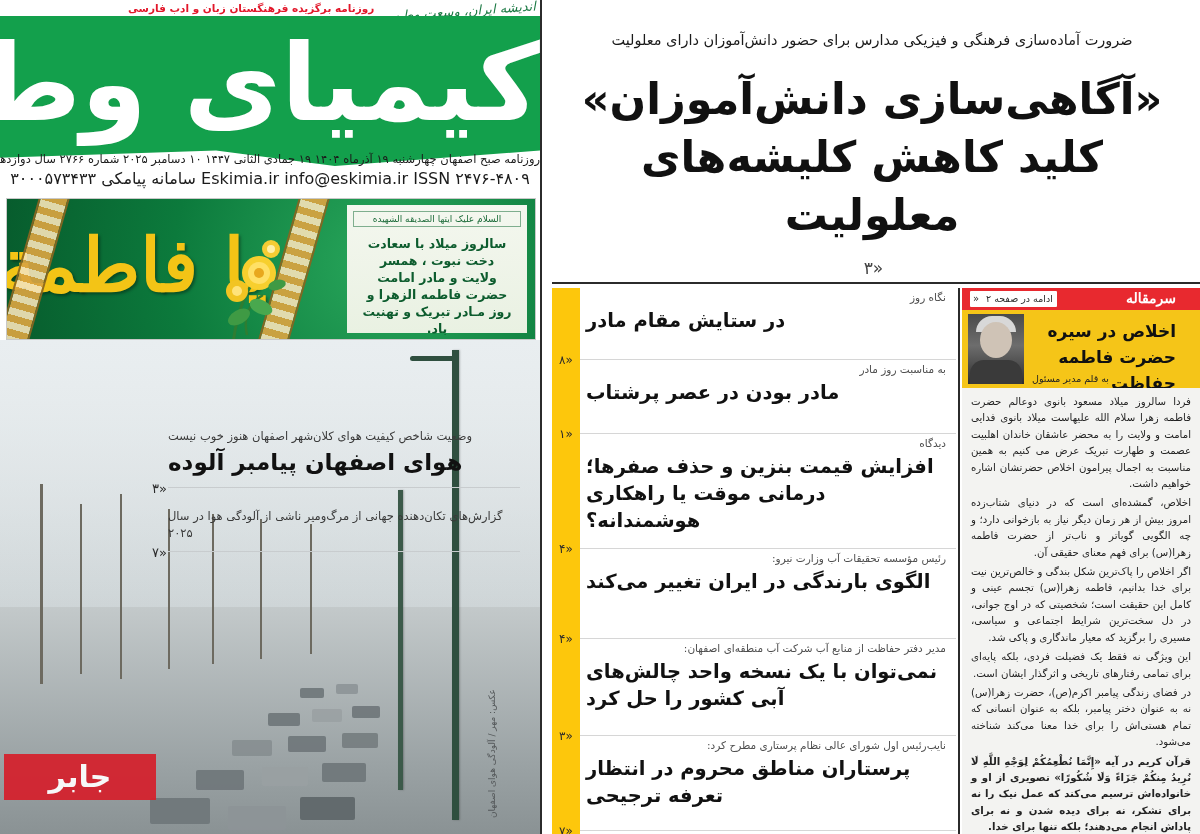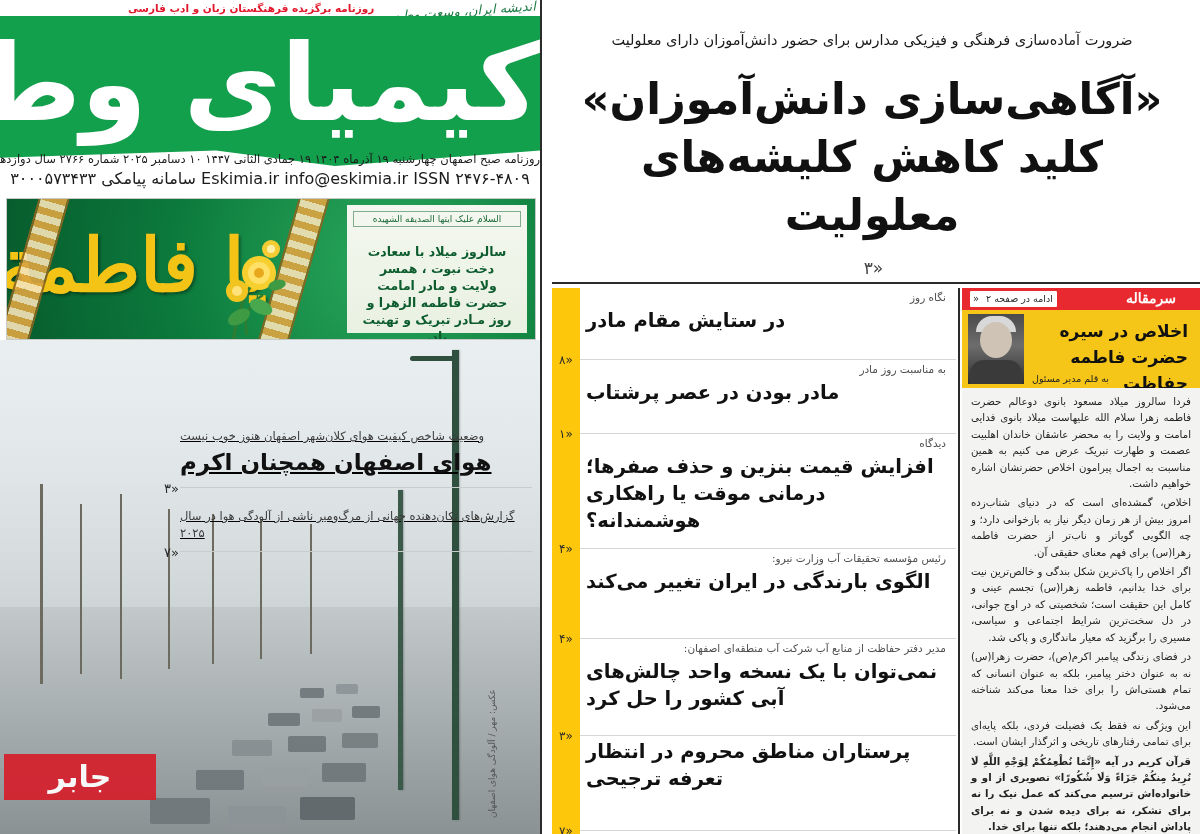--- a/index.html
+++ b/index.html
@@ -62,21 +62,21 @@
       radial-gradient(circle at 72% 45%,#29a85c 0%,#0c7a3c 55%,#075c2d 100%);
     overflow:hidden;border:1px solid #c9c9c9;
   }
   .ad-left{
     position:absolute;right:8px;top:6px;width:180px;height:128px;
     background:linear-gradient(180deg,#f4f7ef 0%,#e9f1e2 100%);
     text-align:center;padding-top:4px;box-sizing:border-box;
   }
   .ad-bism{
     font-size:9px;color:#1d6b3a;border:1px solid #7fae8e;
-    margin:2px 6px 16px 6px;padding:2px 16px;white-space:nowrap;overflow:hidden;
+    margin:2px 6px 8px 6px;padding:2px 16px;white-space:nowrap;overflow:hidden;
   }
   .ad-text{
     font-size:12.5px;font-weight:bold;color:#0d5c2e;line-height:17px;
     padding:0 15px;letter-spacing:-.3px;
   }
   .ad-logo-box{
     margin:5px 8px 0 8px;border:2px solid #86b897;height:20px;
     display:flex;align-items:center;justify-content:center;background:#fff;
   }
   .ad-logo-box span{font-size:11px;font-weight:bold;color:#e2172a;}
@@ -224,38 +224,38 @@
   }
   .edit-portrait .hair{
     position:absolute;left:8px;top:2px;width:40px;height:16px;border-radius:20px 20px 0 0;
     background:#d8d8d8;
   }
   .edit-portrait .body{
     position:absolute;left:2px;bottom:0;width:52px;height:24px;background:#3a3a3a;
     border-radius:14px 14px 0 0;
   }
   .edit-title{
-    position:absolute;right:12px;top:8px;width:162px;
+    position:absolute;right:24px;top:8px;width:162px;
     font-size:17px;font-weight:bold;color:#111;line-height:26px;text-align:right;
     letter-spacing:-.3px;
   }
   .edit-byline{
     position:absolute;left:70px;bottom:4px;font-size:9.5px;color:#222;
   }
   .edit-body{
     position:relative;padding:6px 9px 0 9px;
     font-size:10.2px;line-height:16.4px;color:#232323;text-align:justify;
     height:440px;overflow:hidden;
   }
   .edit-body p{margin:0 0 3px 0;}
   .edit-body p.q{font-weight:bold;}
 
   
   .photo-stories{
-    position:absolute;left:180px;top:428px;width:352px;text-align:left;text-decoration:underline;
+    position:absolute;left:168px;top:428px;width:352px;text-align:left;
   }
   .pstory{position:relative;margin-bottom:10px;}
   .pstory .over{
     font-size:11.5px;color:#3a3a3a;line-height:17px;text-align:left;
   }
   .pstory .hl{
     font-size:23px;font-weight:bold;color:#111;line-height:31px;text-align:left;
     letter-spacing:-.4px;margin-top:2px;
   }
   .pstory .pn{
@@ -408,20 +408,21 @@
       <div class="idx" style="height:97px;">
         <div class="over">مدیر دفتر حفاظت از منابع آب شرکت آب منطقه‌ای اصفهان:</div>
         <div class="hl">نمی‌توان با یک نسخه واحد چالش‌های آبی کشور را حل کرد</div>
         <div class="rule"></div>
         <div class="pnum">
           <span>«</span><span>۳</span>
         </div>
       </div>
 
       <div class="idx" style="height:95px;">
+        <div class="over">نایب‌رئیس اول شورای عالی نظام پرستاری مطرح کرد:</div>
         <div class="hl">پرستاران مناطق محروم در انتظار تعرفه ترجیحی</div>
         <div class="rule"></div>
         <div class="pnum">
           <span>«</span><span>۷</span>
         </div>
       </div>
 
     </div>
   </div>
 
@@ -447,31 +448,31 @@
           <span>حضرت فاطمه حفاظت</span>
         </div>
       </div>
       <div class="edit-byline">به قلم مدیر مسئول</div>
     </div>
 
     <div class="edit-body">
       <p>فردا سالروز میلاد مسعود بانوی دوعالم حضرت فاطمه زهرا سلام الله علیهاست میلاد بانوی فدایی امامت و ولایت را به محضر عاشقان خاندان اهلبیت عصمت و طهارت تبریک عرض می کنیم به همین مناسبت به اجمال پیرامون اخلاص حضرتشان اشاره خواهیم داشت.</p>
       <p>اخلاص، گمشده‌ای است که در دنیای شتاب‌زده امروز بیش از هر زمان دیگر نیاز به بازخوانی دارد؛ و چه الگویی گویاتر و ناب‌تر از حضرت فاطمه زهرا(س) برای فهم معنای حقیقی آن.</p>
       <p>اگر اخلاص را پاک‌ترین شکل بندگی و خالص‌ترین نیت برای خدا بدانیم، فاطمه زهرا(س) تجسم عینی و کامل این حقیقت است؛ شخصیتی که در اوج جوانی، در دل سخت‌ترین شرایط اجتماعی و سیاسی، مسیری را برگزید که معیار ماندگاری و پاکی شد.</p>
+      <p>این ویژگی نه فقط یک فضیلت فردی، بلکه پایه‌ای برای تمامی رفتارهای تاریخی و اثرگذار ایشان است.</p>
       <p>در فضای زندگی پیامبر اکرم(ص)، حضرت زهرا(س) نه به عنوان دختر پیامبر، بلکه به عنوان انسانی که تمام هستی‌اش را برای خدا معنا می‌کند شناخته می‌شود.</p>
-      <p>این ویژگی نه فقط یک فضیلت فردی، بلکه پایه‌ای برای تمامی رفتارهای تاریخی و اثرگذار ایشان است.</p>
       <p class="q">قرآن کریم در آیه «إِنَّمَا نُطْعِمُکُمْ لِوَجْهِ اللَّهِ لَا نُرِیدُ مِنکُمْ جَزَاءً وَلَا شُکُورًا» تصویری از او و خانواده‌اش ترسیم می‌کند که عمل نیک را نه برای تشکر، نه برای دیده شدن و نه برای پاداش انجام می‌دهند؛ بلکه تنها برای خدا.</p>
 
     </div>
   </div>
 
   <div class="photo-stories">
     <div class="pstory" style="margin-bottom:30px;">
       <div class="over">وضعیت شاخص کیفیت هوای کلان‌شهر اصفهان هنوز خوب نیست</div>
-      <div class="hl">هوای اصفهان همچنان اکرم</div>
+      <div class="hl">هوای اصفهان پیامبر آلوده</div>
       <div class="rule"></div>
       <div class="pn">
         <span>«</span><span>۳</span>
       </div>
     </div>
 
     <div class="pstory">
       <div class="over">گزارش‌های تکان‌دهنده جهانی از مرگ‌ومیر ناشی از آلودگی هوا در سال ۲۰۲۵</div>
       <div class="rule"></div>
       <div class="pn">

